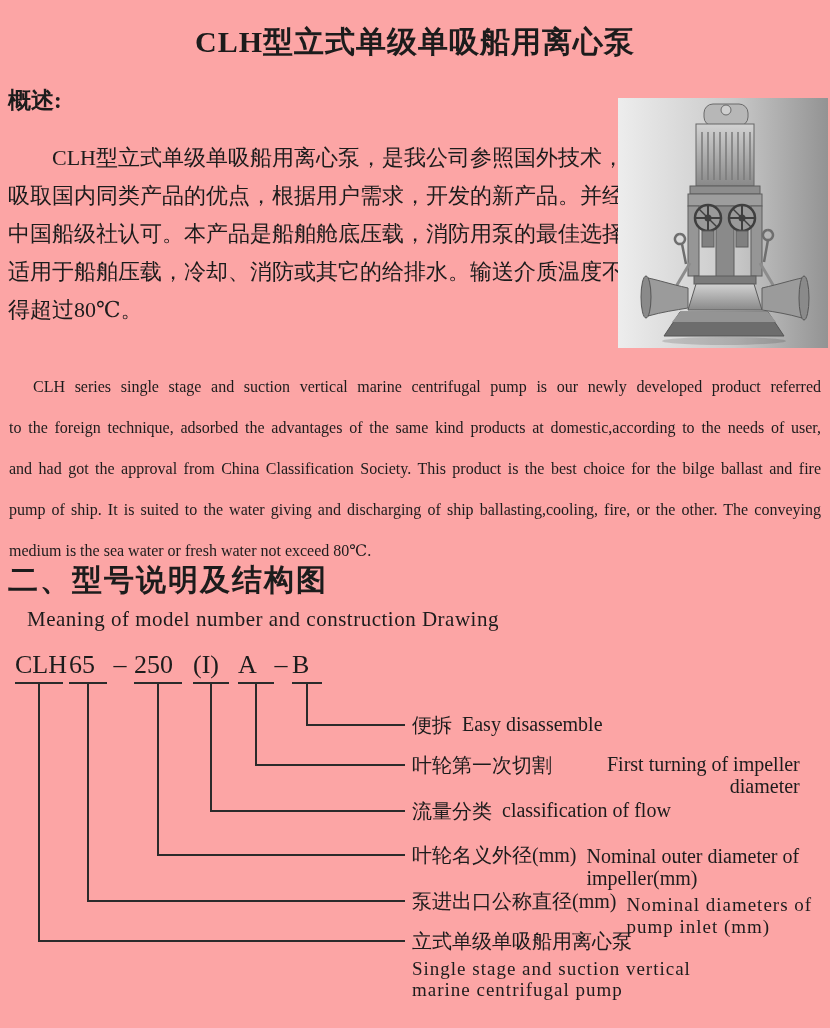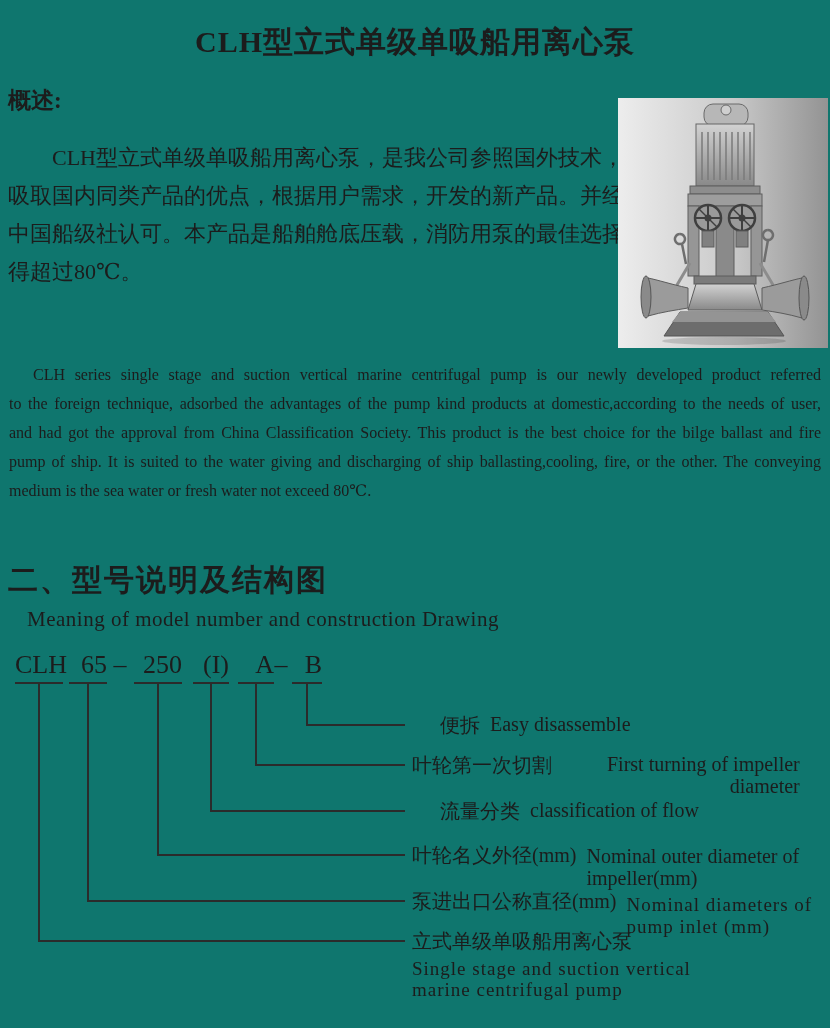--- a/index.html
+++ b/index.html
@@ -1,73 +1,73 @@
 <!DOCTYPE html>
 <html><head>
 <meta charset="utf-8">
 <style>
   * { margin:0; padding:0; box-sizing:border-box; }
   html,body { background:#ffffff; }
   .page {
     position:relative; width:830px; height:1028px; margin:0 auto;
-    background:#0f766e; color:#1c1c1c; overflow:hidden;
+    background:#fca5a5; color:#1c1c1c; overflow:hidden;
     font-family:"Liberation Serif","DejaVu Serif",serif;
   }
   .title {
     position:absolute; top:22px; left:0; width:100%;
     text-align:center; font-size:30px; font-weight:bold; letter-spacing:1px;
   }
   .ov-heading {
     position:absolute; top:85px; left:8px;
     font-size:23px; font-weight:bold;
   }
   .cn-para { position:absolute; top:139px; left:8px; width:618px; }
   .cn-para .ln {
     font-size:22px; line-height:38px; height:38px; white-space:nowrap;
   }
   .cn-para .ln.indent { text-indent:2em; }
   .pump-wrap { position:absolute; top:98px; left:618px; width:210px; height:250px; }
   .en-para { position:absolute; top:360px; left:9px; width:812px; }
   .en-para .ln {
     font-size:16px; line-height:29px; height:29px;
-    text-align:justify; text-align-last:justify;
+    text-align:justify; text-align-last:justify;margin-top:12px;
   }
   .en-para .ln.first { padding-left:24px; }
   .en-para .ln.last { text-align-last:left; }
   .sec-heading {
     position:absolute; top:560px; left:8px;
     font-family:"Liberation Sans","DejaVu Sans",sans-serif;
     font-size:30px; font-weight:bold; letter-spacing:2px;
   }
   .sec-sub {
     position:absolute; top:607px; left:27px;
     font-size:21px; letter-spacing:0.5px;
   }
   .diagram { position:absolute; top:648px; left:0; width:830px; height:380px; }
   .seg {
-    position:absolute; top:2px; height:34px; text-align:right;
+    position:absolute; top:2px; height:34px; text-align:left;
     font-size:26px; line-height:30px;
     border-bottom:2px solid #2b2b2b;
   }
   .dash {
     position:absolute; top:2px; height:34px; text-align:center;
     font-size:26px; line-height:30px;
   }
   .connectors { position:absolute; top:0; left:0; }
   .mlabel { position:absolute; left:412px; display:flex; align-items:flex-start; }
   .mlabel .cn {
     font-size:20px; line-height:28px; white-space:nowrap;
   }
   .mlabel .en-col {
     margin-left:10px; display:flex; flex-direction:column; white-space:nowrap;
   }
   .mlabel .en1 { font-size:20px; line-height:23px; }
   .mlabel .en2 { font-size:20px; line-height:21px; }
   .mlabel .en2:empty { display:none; }
-  .mlabel.l1 .cn, .mlabel.l3 .cn { line-height:28px;margin-left:28px; }
+  .mlabel.l1 .cn, .mlabel.l3 .cn { line-height:28px; }
   .mlabel.l1 .en-col, .mlabel.l3 .en-col { margin-top:2px; }
   .mlabel.l2 .en-col { margin-top:2px;align-items:flex-end; }
   .mlabel.l4 .en-col { margin-top:4px;justify-content:space-between; }
   .mlabel.l5 .en-col { margin-top:6px; }
   .mlabel.l5 .en1, .mlabel.l5 .en2 { font-size:19px; letter-spacing:1px; }
   .mlabel.l6 { flex-direction:column; }
   .mlabel.l6 .en-col { margin-left:0; margin-top:3px; }
   .mlabel.l6 .en1, .mlabel.l6 .en2 { letter-spacing:1px; font-size:19px; line-height:21px; }
 </style>
 </head>
@@ -76,20 +76,21 @@
 <div class="page">
 
   <div class="title">CLH型立式单级单吸船用离心泵</div>
 
   <div class="ov-heading">概述:</div>
 
   <div class="cn-para">
     <div class="ln indent">CLH型立式单级单吸船用离心泵，是我公司参照国外技术，</div>
     <div class="ln">吸取国内同类产品的优点，根据用户需求，开发的新产品。并经</div>
     <div class="ln">中国船级社认可。本产品是船舶舱底压载，消防用泵的最佳选择。</div>
+    <div class="ln">适用于船舶压载，冷却、消防或其它的给排水。输送介质温度不</div>
     <div class="ln">得超过80℃。</div>
   </div>
 
   <div class="pump-wrap">
     <svg width="210" height="250" viewBox="0 0 210 250" xmlns="http://www.w3.org/2000/svg">
       <defs>
         <linearGradient id="pbg" x1="0" y1="0" x2="1" y2="0">
           <stop offset="0" stop-color="#ededed"></stop>
           <stop offset="0.55" stop-color="#c9c9c9"></stop>
           <stop offset="1" stop-color="#939393"></stop>
@@ -152,21 +153,21 @@
       <path d="M144,190 C162,186 174,182 184,180 L184,220 C170,216 158,214 144,212 Z" fill="#9b9b9b" stroke="#5c5c5c"></path>
       <ellipse cx="186" cy="200" rx="5" ry="22" fill="#8a8a8a" stroke="#555555"></ellipse>
 
       <polygon points="62,214 150,214 166,238 46,238" fill="#6d6d6d" stroke="#555555"></polygon>
       <polygon points="62,214 150,214 158,224 54,224" fill="#949494"></polygon>
     </svg>
   </div>
 
   <div class="en-para">
     <div class="ln first">CLH series single stage and suction vertical marine centrifugal pump is our newly developed product referred</div>
-    <div class="ln">to the foreign technique, adsorbed the advantages of the pump kind products at domestic,according to the needs of user,</div>
+    <div class="ln">to the foreign technique, adsorbed the advantages of the same kind products at domestic,according to the needs of user,</div>
     <div class="ln">and had got the approval from China Classification Society. This product is the best choice for the bilge ballast and fire</div>
     <div class="ln">pump of ship. It is suited to the water giving and discharging of ship ballasting,cooling, fire, or the other. The conveying</div>
     <div class="ln last">medium is the sea water or fresh water not exceed 80℃.</div>
   </div>
 
   <div class="sec-heading">二、型号说明及结构图</div>
   <div class="sec-sub">Meaning of model number and construction Drawing</div>
 
   <div class="diagram">
 

